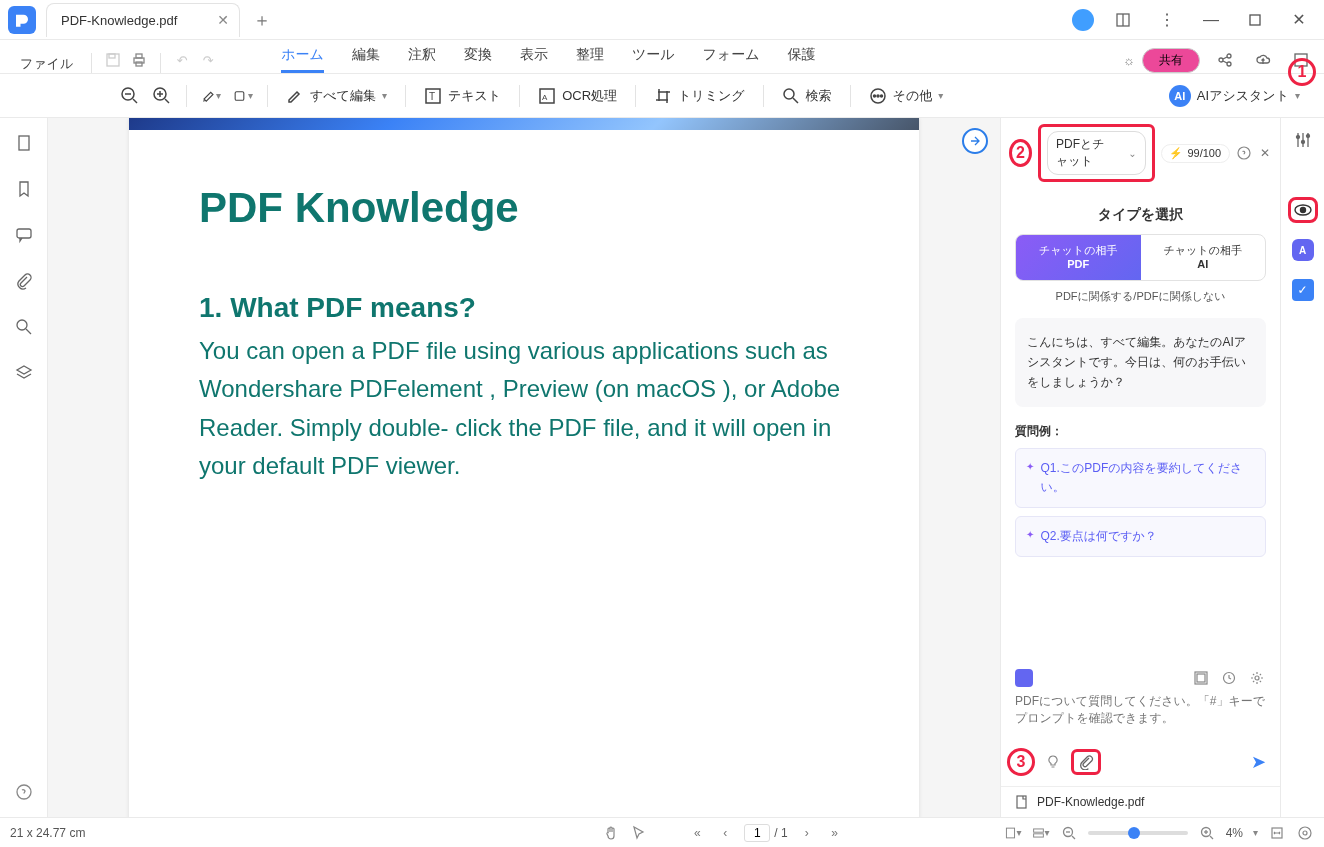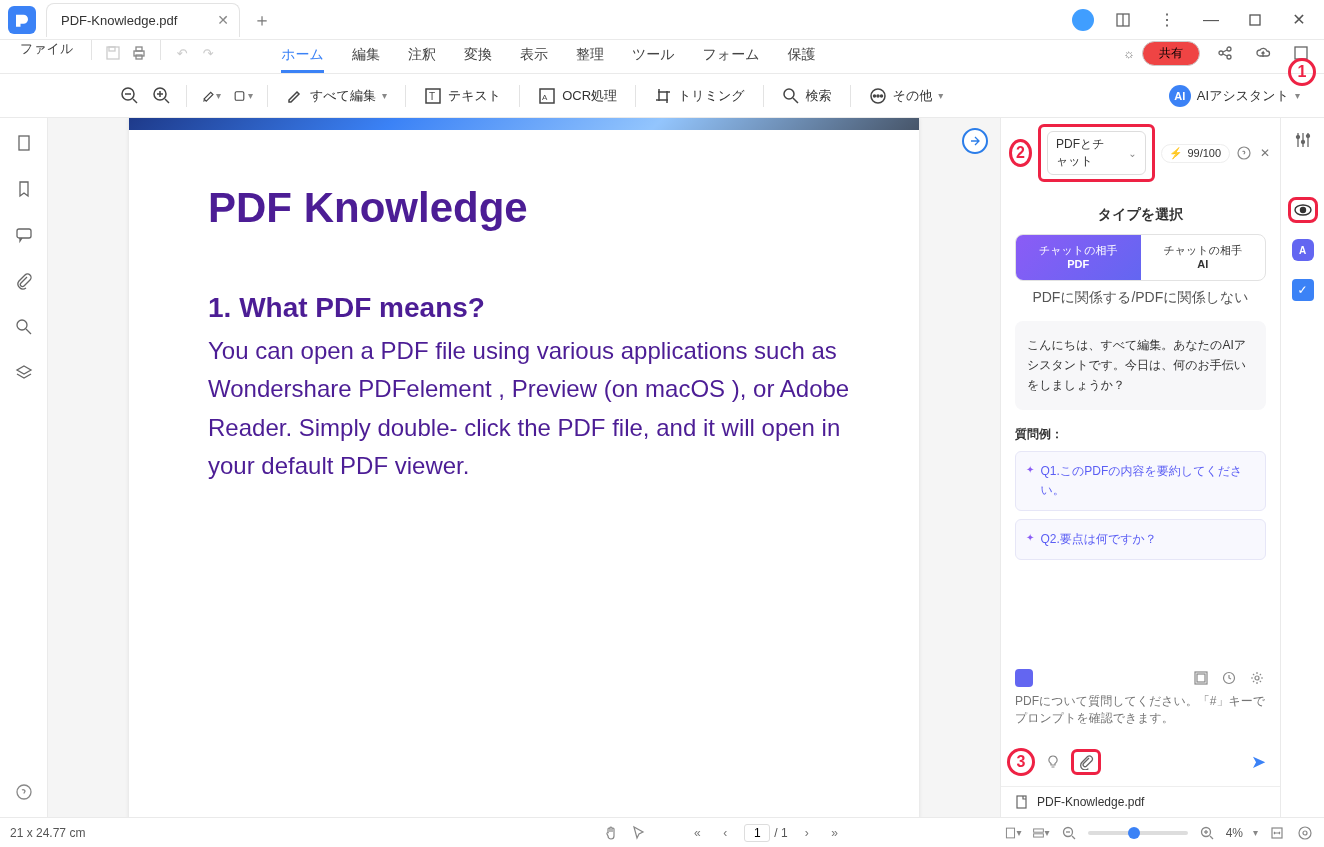--- a/index.html
+++ b/index.html
@@ -11,74 +11,74 @@
 .app-logo svg { width: 18px; height: 18px; fill: #fff; }
 .tab { height: 34px; display: flex; align-items: center; padding: 0 10px 0 14px; border-radius: 8px 8px 0 0; background: #fff; border: 1px solid #e3e3e3; border-bottom: none; margin-left: 6px; font-size: 13px; color: #333; gap: 40px; }
 .tab .close { color: #888; cursor: pointer; font-size: 14px; }
 .new-tab { width: 28px; height: 28px; display: flex; align-items: center; justify-content: center; color: #777; font-size: 18px; margin-left: 8px; cursor: pointer; }
 .titlebar-spacer { flex: 1; }
 .titlebar-right { display: flex; align-items: center; gap: 14px; padding-right: 6px; }
 .circle-blue { width: 22px; height: 22px; border-radius: 50%; background: #409eff; }
 .win-btn { width: 30px; height: 30px; display: flex; align-items: center; justify-content: center; cursor: pointer; color: #555; }
 
 
-.menubar { height: 34px; display: flex; align-items: flex-start; padding: 0 10px; border-bottom: 1px solid #eaeaea; font-size: 13px; color: #444; }
+.menubar { height: 34px; display: flex; align-items: flex-end; padding: 0 10px; border-bottom: 1px solid #eaeaea; font-size: 13px; color: #444; }
 .menubar .file { padding: 0 10px; }
 .menubar .divider { width: 1px; height: 20px; background: #e3e3e3; margin: 0 8px; }
 .menubar .small-ico { width: 26px; height: 26px; display: flex; align-items: center; justify-content: center; color: #888; cursor: pointer; border-radius: 4px; }
 .menubar .small-ico.disabled { color: #ccc; }
 .menubar-spacer { flex: 1; }
 .menu-tabs { display: flex; gap: 28px; margin-left: 60px;}
 .menu-tab { padding: 6px 0; cursor: pointer; font-size: 14px; }
 .menu-tab.active { color: #3b82f6; border-bottom: 3px solid #3b82f6; font-weight: 500; }
 .menubar-right { display: flex; align-items: center; gap: 12px; }
-.share-btn { padding: 3px 16px; border: 1px solid #ccc; border-radius: 14px; font-size: 12px; background: #ef4444; cursor: pointer; }
+.share-btn { padding: 3px 16px; border: 1px solid #ccc; border-radius: 14px; font-size: 12px; background: #ec4899; cursor: pointer; }
 
 
 .toolbar { height: 44px; display: flex; align-items: center; padding: 0 14px 0 120px; gap: 12px; border-bottom: 1px solid #eaeaea; font-size: 13px; color: #333; }
 .tool-group { display: flex; align-items: center; gap: 6px; cursor: pointer; padding: 4px; border-radius: 4px; }
 .tool-group .ico, .tool-ico { width: 20px; height: 20px; display: flex; align-items: center; justify-content: center; }
 .tool-sep { width: 1px; height: 22px; background: #e3e3e3; margin: 0 2px; }
 .ai-pill { display: flex; align-items: center; gap: 6px; margin-left: auto; padding: 4px 10px; border-radius: 6px; cursor: pointer; }
 .ai-badge { width: 22px; height: 22px; border-radius: 50%; background: #3b82f6; color: #fff; font-size: 11px; display: flex; align-items: center; justify-content: center; font-weight: 600; }
 
 
 .body { flex: 1; display: flex; min-height: 0; }
 .left-sidebar { width: 48px; border-right: 1px solid #eaeaea; display: flex; flex-direction: column; align-items: center; padding-top: 14px; gap: 24px; color: #555; }
 .left-sidebar .sb-ico { width: 22px; height: 22px; cursor: pointer; display: flex; align-items: center; justify-content: center; }
 .left-sidebar .bottom { margin-top: auto; margin-bottom: 14px; }
 
 .doc-area { flex: 1; background: #f5f5f5; overflow: auto; position: relative; }
 .page { width: 790px; margin: 0 auto; background: #fff; min-height: 900px; padding: 0 0 60px 0; box-shadow: 0 0 4px rgba(0,0,0,.1); }
 .page-banner { height: 12px; background: linear-gradient(135deg,#1e3a8a,#3b82f6,#93c5fd,#475569); }
-.page-content { padding: 30px 40px; color: #4c1d95; margin-left: 39px; }
+.page-content { padding: 30px 70px; color: #0f766e; }
 .page-content h1 { font-size: 42px; font-weight: 700; margin: 24px 0 60px; }
 .page-content h2 { font-size: 28px; font-weight: 700; margin: 24px 0 8px; }
 .page-content p { font-size: 24px; line-height: 1.6; margin-bottom: 36px; }
 .user-badge-floating { position: relative; }
 .user-badge { position: absolute; right: 12px; top: 10px; width: 26px; height: 26px; border: 2px solid #2b7de9; border-radius: 50%; display: flex; align-items: center; justify-content: center; color: #2b7de9; font-size: 11px; font-weight: bold; background:#fff; }
 
 
 .ai-panel { width: 280px; border-left: 1px solid #eaeaea; display: flex; flex-direction: column; font-size: 12px; color: #333; }
 .ai-header { display: flex; align-items: center; padding: 6px 8px; gap: 6px; }
 .annot-circle { width: 28px; height: 28px; border: 3px solid #e24; border-radius: 50%; color: #e24; font-weight: 700; display: flex; align-items: center; justify-content: center; font-size: 16px; }
 .annot-box { border: 3px solid #e24; border-radius: 6px; padding: 4px 6px; }
-.mode-select { display: flex; align-items: center; gap: 16px; padding: 4px 8px; border: 1px solid #ddd; border-radius: 6px; cursor: pointer; font-size: 12px; }
+.mode-select { display: flex; align-items: center; gap: 16px; padding: 4px 8px; border: 1px solid #ddd; border-radius: 11px; cursor: pointer; font-size: 12px; }
 .token-badge { border: 1px solid #eee; border-radius: 12px; padding: 2px 8px; font-size: 11px; display: flex; align-items: center; gap: 4px; }
 .bolt { color: #f5a623; }
 .ai-header .ico-sm { width: 18px; height: 18px; color: #777; cursor: pointer; display: flex; align-items: center; justify-content: center; }
 
 .ai-body { flex: 1; padding: 8px 14px; overflow: auto; }
 .ai-title { text-align: center; font-weight: 700; margin: 10px 0; font-size: 14px; }
 .type-toggle { display: flex; border-radius: 8px; overflow: hidden; border: 1px solid #e2e2e2; margin-bottom: 8px; }
 .type-opt { flex: 1; text-align: center; padding: 8px 4px; line-height: 1.3; font-size: 11px; cursor: pointer; }
 .type-opt.active { background: linear-gradient(135deg,#8b5cf6,#6366f1); color: #fff; }
 .type-opt .main { display: block; }
 .type-opt .sub { display: block; font-weight: 600; }
-.type-note { text-align: center; font-size: 14px; color: #555; margin-bottom: 14px; }
+.type-note { text-align: center; font-size: 11px; color: #555; margin-bottom: 14px; }
 .greeting-box { background: #f7f7f9; border-radius: 8px; padding: 14px 12px; font-size: 12px; line-height: 1.7; margin-bottom: 16px; }
 .examples-label { font-weight: 600; margin-bottom: 8px; margin-top: 8px; }
 .example-q { border: 1px solid #e6e6f7; background: #f8f8fe; color: #5b5ef4; padding: 10px; border-radius: 6px; font-size: 12px; margin-bottom: 8px; cursor: pointer; display: flex; align-items: flex-start; gap: 6px; line-height: 1.6; }
 .spark { color: #8b5cf6; font-size: 10px; }
 
 .ai-toolbar { display: flex; align-items: center; padding: 6px 14px; gap: 10px; color: #777; }
 .ai-toolbar .grow { flex: 1; }
 .ai-toolbar .ai-t-ico { width: 18px; height: 18px; cursor: pointer; display:flex;align-items:center;justify-content:center; }
 .ai-app-ico { width:18px;height:18px;border-radius:4px;background:#6366f1; }
 

